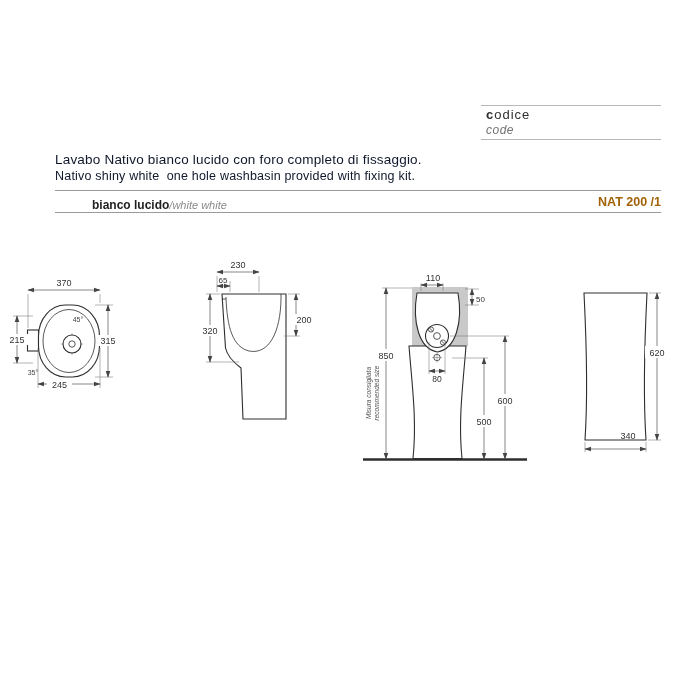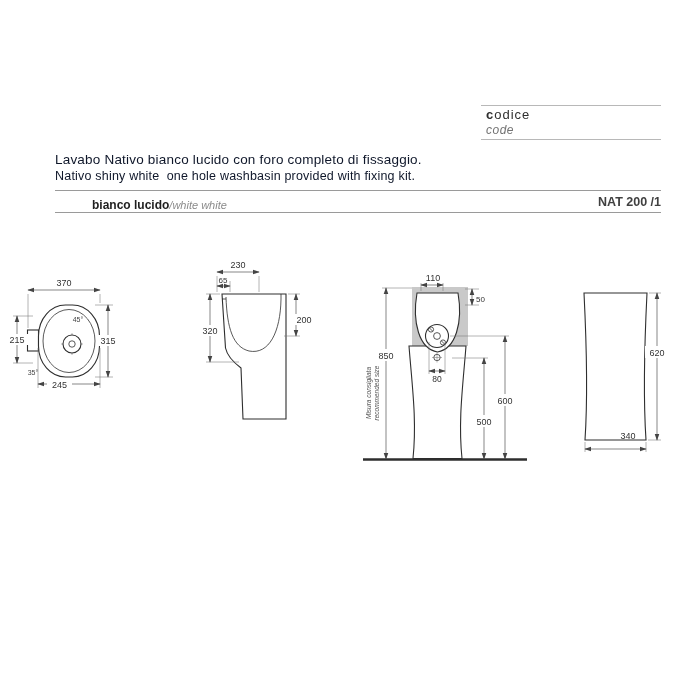--- a/index.html
+++ b/index.html
@@ -11,21 +11,21 @@
   .codice-line{position:absolute;left:486px;top:107px;font-size:13px;color:#2e2e2e;letter-spacing:1px;}
   .codice-initial{font-weight:700;}
   .code-line{position:absolute;left:486px;top:123px;font-size:12px;color:#737373;font-style:italic;letter-spacing:0.5px;}
 
   .title-it{position:absolute;left:55px;top:152px;font-size:13.5px;color:#0f172a;letter-spacing:0.2px;}
   .title-en{position:absolute;left:55px;top:169px;font-size:12.5px;color:#0f172a;letter-spacing:0.2px;white-space:pre-wrap;}
 
   .finish-row{position:absolute;left:55px;top:195px;width:606px;height:16px;}
   .finish-it{font-weight:700;font-size:12px;color:#1f1f1f;padding-left:37px;}
   .finish-en{font-style:italic;font-size:11px;color:#8a8a8a;}
-  .prod-code{position:absolute;right:0;top:0;font-weight:700;font-size:12.5px;color:#404040;text-align:center;}
+  .prod-code{position:absolute;right:0;top:0;font-weight:700;font-size:12.5px;color:#a16207;text-align:center;}
 
   svg.drawings{position:absolute;left:0;top:0;}
   svg text{font-family:"Liberation Sans",sans-serif;fill:#333;}
   .dimtxt{font-size:9px;}
   .smalltxt{font-size:7px;fill:#444;}
   .notetxt{font-size:6.5px;font-style:italic;fill:#555;}
   .obj{stroke:#2e2e2e;stroke-width:1.1;fill:#fff;}
   .objthin{stroke:#2e2e2e;stroke-width:0.8;fill:none;}
   .dim{stroke:#555;stroke-width:0.7;fill:none;}
   .ext{stroke:#777;stroke-width:0.55;fill:none;}

